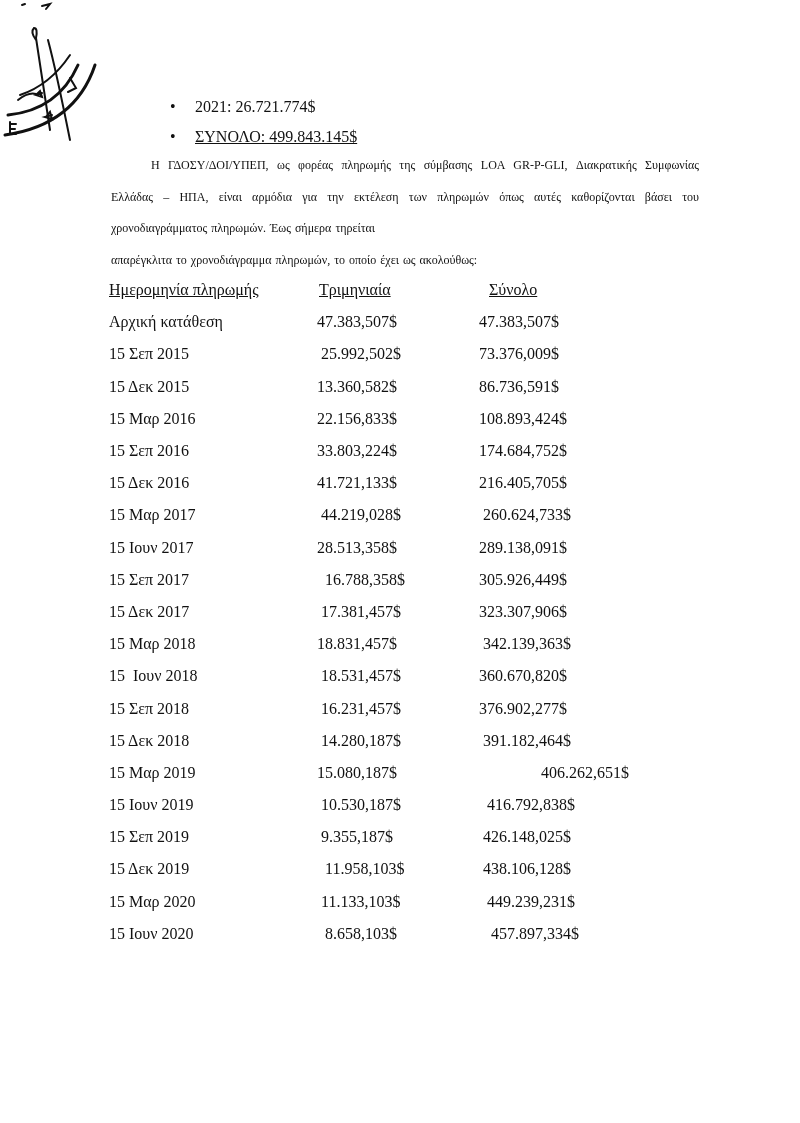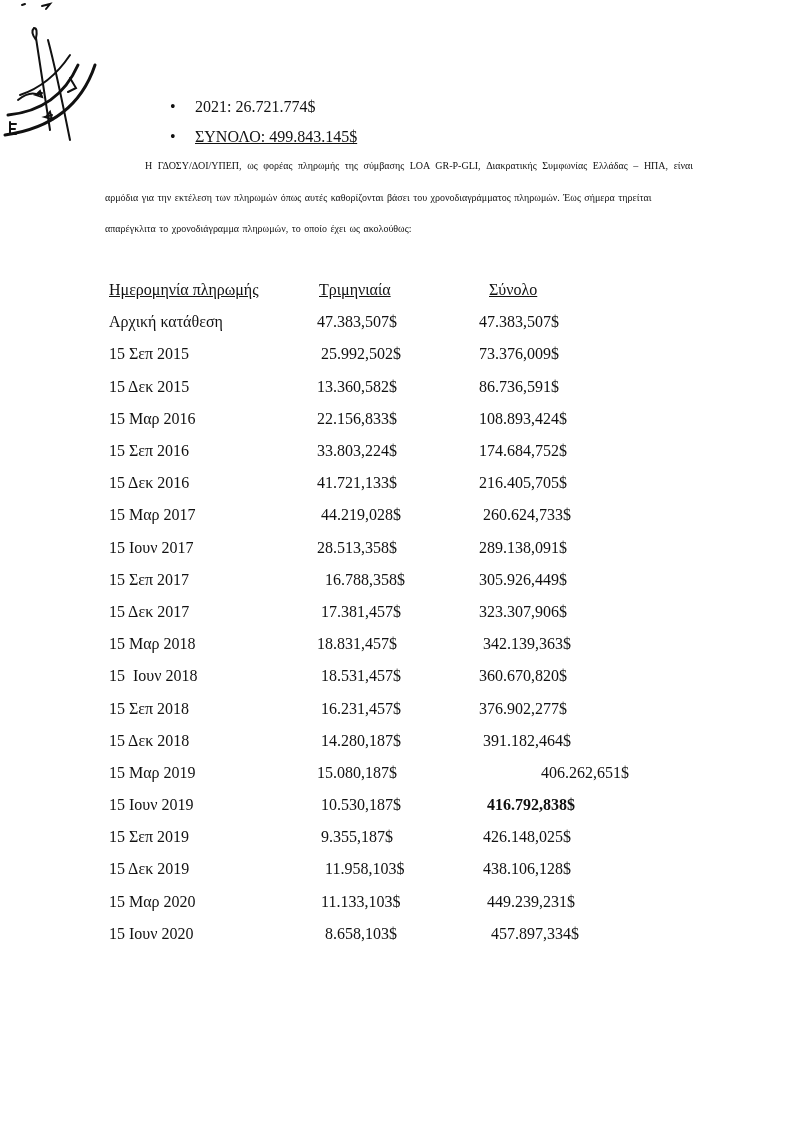--- a/index.html
+++ b/index.html
@@ -7,22 +7,22 @@
     width: 800px; height: 1123px; position: relative; overflow: hidden;
     font-family: "Liberation Serif", "DejaVu Serif", serif;
     color: #111111;
   }
   .stamp { position: absolute; left: 0; top: 0; width: 110px; height: 145px; }
   .bullets { position: absolute; left: 170px; top: 92px; margin: 0; padding: 0; list-style: none; }
   .bullets li { font-size: 16px; line-height: 30px; position: relative; padding-left: 25px; }
   .bullets li::before { content: "•"; position: absolute; left: 0; top: 0; font-size: 16px; }
   .bullets li.total span { text-decoration: underline; }
   .para {
-    position: absolute; left: 105px; top: 150px; width: 588px;
-    font-size: 10px; line-height: 31.5px; text-align: justify; margin: 0;
+    position: absolute; left: 111px; top: 150px; width: 588px;
+    font-size: 12px; line-height: 31.5px; text-align: justify; margin: 0;
     text-indent: 40px; word-spacing: 1px;
   }
   .para .last { text-align: left; }
   table.sched {
     position: absolute; left: 109px; top: 274px; border-collapse: collapse;
     font-size: 16px;
   }
   table.sched td, table.sched th { padding: 0; height: 32.2px; vertical-align: middle; font-weight: normal; text-align: left; white-space: pre; }
   table.sched th { text-decoration: underline; }
   .c1 { width: 208px; }
@@ -138,21 +138,21 @@
         <td class="c3" style="padding-left: 2px;"> 391.182,464$</td>
       </tr>
       <tr>
         <td class="c1">15 Μαρ 2019</td>
         <td class="c2" style="padding-left: 0px;">15.080,187$</td>
         <td class="c3" style="padding-left: 2px; text-align: right;"> 406.262,651$</td>
       </tr>
       <tr>
         <td class="c1">15 Ιουν 2019</td>
         <td class="c2" style="padding-left: 0px;"> 10.530,187$</td>
-        <td class="c3" style="padding-left: 2px; font-weight: bold;">  416.792,838$</td>
+        <td class="c3" style="padding-left: 2px;">  416.792,838$</td>
       </tr>
       <tr>
         <td class="c1">15 Σεπ 2019</td>
         <td class="c2" style="padding-left: 0px;"> 9.355,187$</td>
         <td class="c3" style="padding-left: 2px;"> 426.148,025$</td>
       </tr>
       <tr>
         <td class="c1">15 Δεκ 2019</td>
         <td class="c2" style="padding-left: 0px;">  11.958,103$</td>
         <td class="c3" style="padding-left: 2px;"> 438.106,128$</td>

